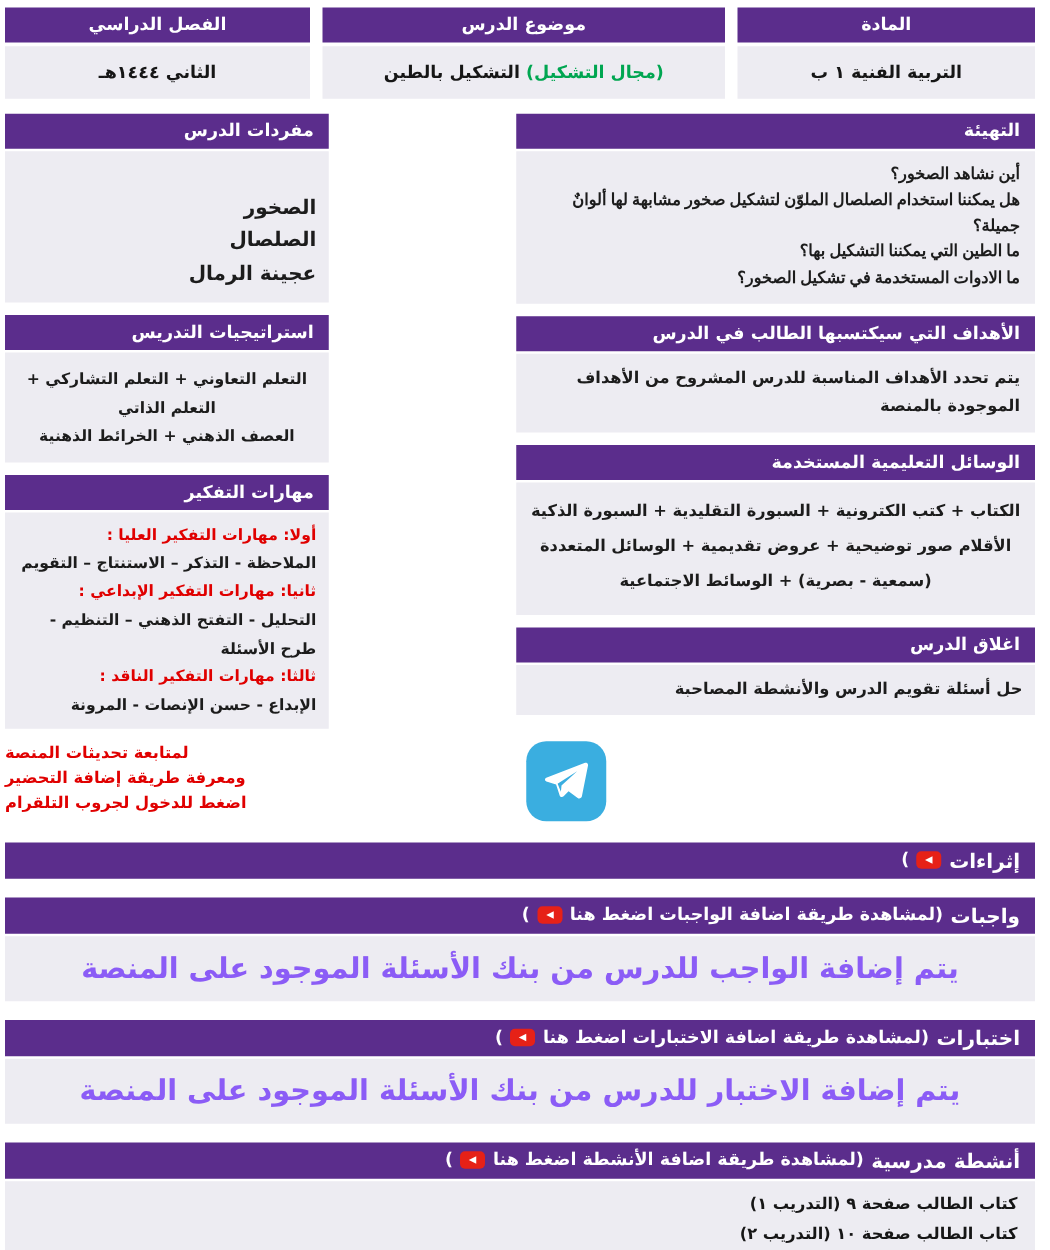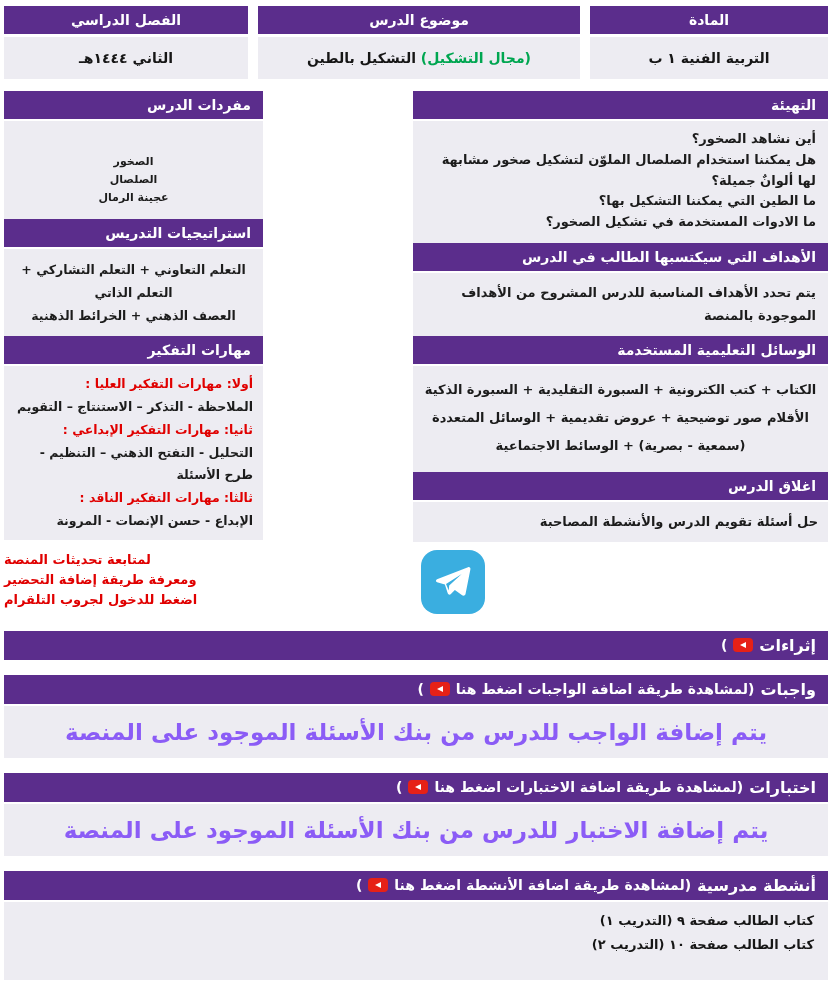--- a/index.html
+++ b/index.html
@@ -16,30 +16,30 @@
 
   
   .top-grid { display:grid; grid-template-columns:238px 322px 1fr; column-gap:10px; }
   .top-hdr { text-align:center; font-size:14px; padding:6px 6px; }
   .top-cell { margin-top:3px; text-align:center; font-weight:700; font-size:14px; padding:13px 6px; }
   .green { color:#00a651; }
 
   
   .main-grid { display:grid; grid-template-columns:415px 259px; column-gap:150px; margin-top:12px; align-items:start; }
   .col { display:block; }
-  section { }
+  section { margin-bottom:10px; }
   .sec-hdr { text-align:right; font-size:14px; padding:6px 12px; }
   .sec-body { margin-top:2px; font-weight:700; font-size:13px; color:#1c1c1c; }
 
-  .warmup-body { padding:8px 12px 10px; line-height:1.6; min-height:110px; }
+  .warmup-body { padding:8px 12px 10px; line-height:1.6; min-height:110px;font-family:Liberation Serif, serif; }
   .objectives-body { padding:9px 12px; line-height:1.75; min-height:56px; }
   .aids-body { padding:10px 6px; text-align:center; line-height:2.15; min-height:106px; }
   .closing-body { padding:12px 10px; text-align:right; min-height:40px; }
 
-  .vocab-body { padding:32px 10px 10px; text-align:center; line-height:1.65; min-height:98px; font-size:11px; }
+  .vocab-body { padding:32px 10px 10px; line-height:1.65; min-height:98px; font-size:16px; }
   .strategies-body { padding:9px 6px; text-align:center; line-height:1.85; font-size:12.5px; min-height:58px; }
   .thinking-body { padding:7px 10px; line-height:1.82; font-size:12.5px; min-height:145px; }
   .red-line { color:#e00000; }
 
   
   .telegram-block { position:relative; margin-top:10px; min-height:66px; }
   .telegram-text { color:#e00000; font-weight:700; font-size:13px; line-height:1.55; text-align:left; }
   .telegram-icon {
     position:absolute; top:0; right:-222px; width:64px; height:64px;
     background:#3aaee0; border-radius:16px;

